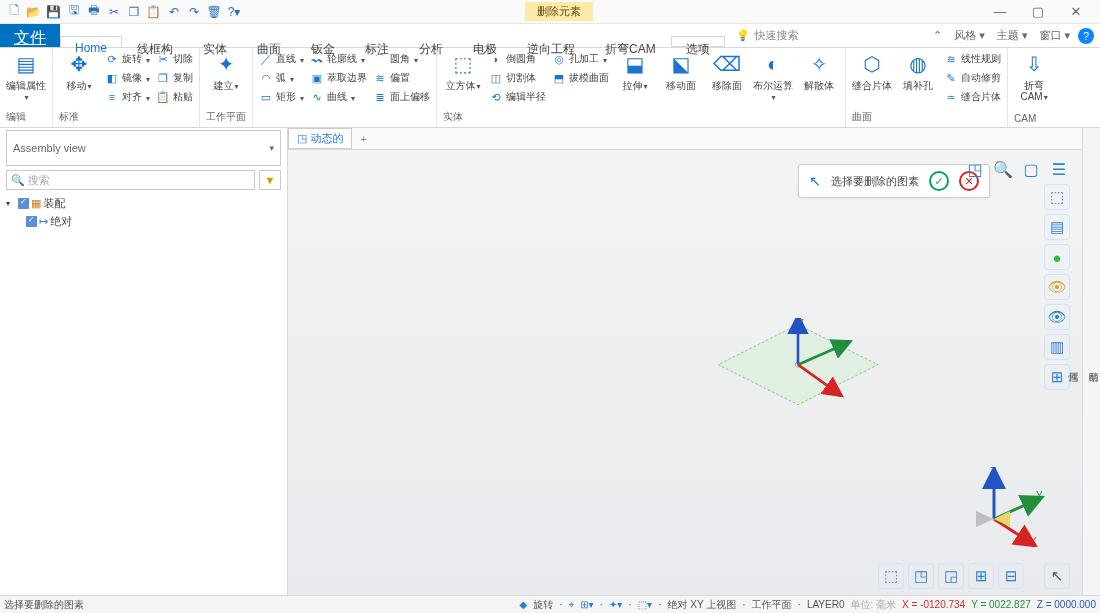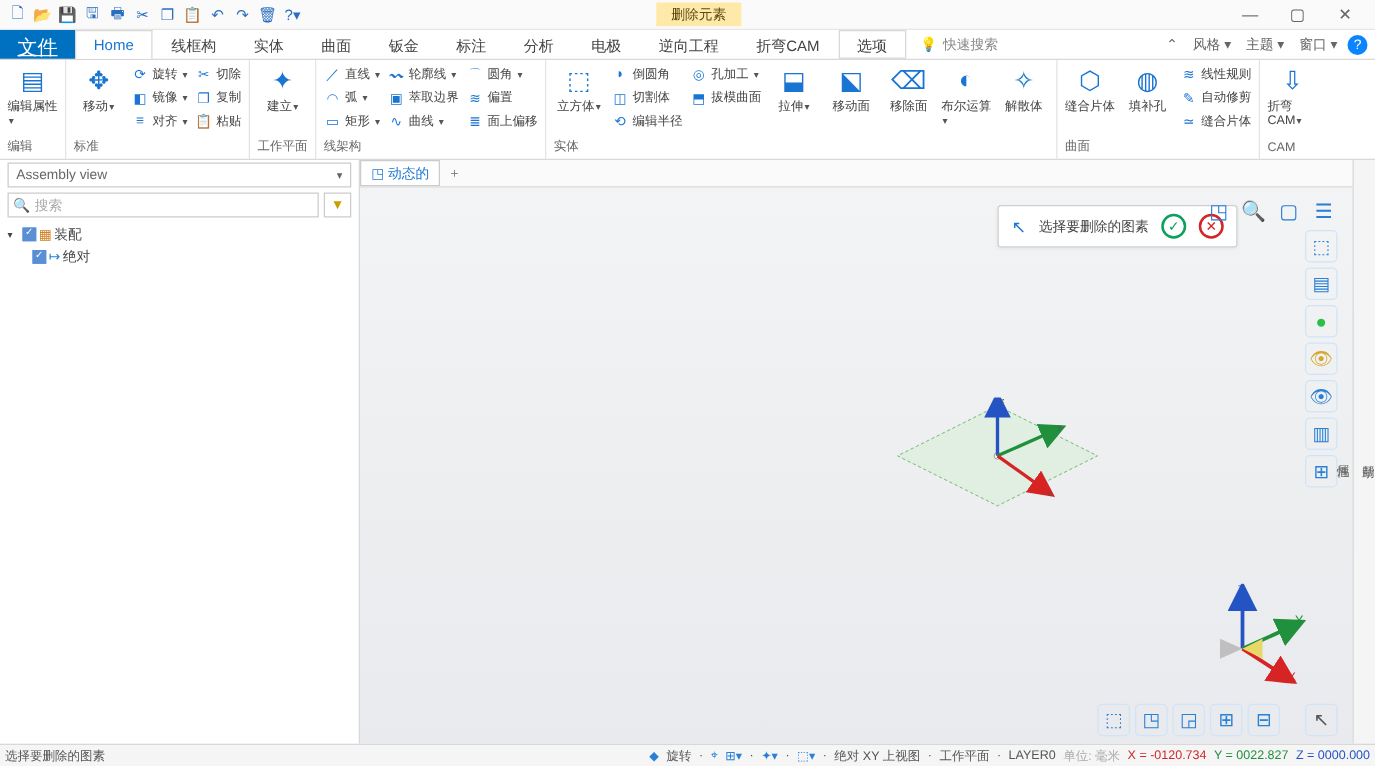--- a/index.html
+++ b/index.html
@@ -6,43 +6,43 @@
   body { width: 1100px; height: 613px; background: #fff; overflow: hidden; font-size: 11px; color: #444; }
   .titlebar { height: 24px; display: flex; align-items: center; background: #fafafa; border-bottom: 1px solid #e6e6e6; }
   .qat { display: flex; gap: 4px; padding: 0 6px; }
   .qat .ico { width: 16px; height: 16px; display:flex; align-items:center; justify-content:center; color:#2a6ec0; font-size:12px; }
   .title-center { position:absolute; left:50%; transform:translateX(-50%); font-size:12px; color:#666; }
   .title-highlight { background:#ffe9a9; padding:2px 12px; position:absolute; left:525px; top:2px; font-size:11px; color:#5a4a10; }
   .wincontrols { margin-left:auto; display:flex; gap:10px; padding-right:10px; color:#666; }
   .wincontrols span { width:28px; text-align:center; font-size:13px; }
   .ribbonTabs { height: 24px; display:flex; align-items:stretch; border-bottom:1px solid #d8d8d8; background:#fff; }
   .fileTab { background:#0070c0; color:#fff; padding:4px 14px; font-size:16px;text-decoration:underline; }
-  .ribTab { padding:4px 14px; font-size:12px; color:#444; border:1px solid transparent; border-bottom:none; }
+  .ribTab { padding:4px 14px; font-size:12px; color:#444; border:1px solid transparent; border-bottom:none;margin-top:12px; }
   .ribTab.active { color:#1a75d2; border-color:#d8d8d8; border-bottom-color:#fff; background:#fff; }
   .ribTab.options { border:1px solid #d8d8d8; margin-left:0; }
   .searchBox { margin-left:12px; display:flex; align-items:center; color:#888; gap:4px; }
   .rightTabs { margin-left:auto; display:flex; align-items:center; gap:4px; padding-right:6px; color:#666; }
   .rightTabs span { padding:2px 4px; font-size:11px; }
   .helpCircle { width:16px; height:16px; border-radius:50%; background:#0a84ff; color:#fff; display:flex; align-items:center; justify-content:center; font-size:11px; }
   .ribbon { height:80px; display:flex; background:#fff; border-bottom:1px solid #d8d8d8; }
   .group { border-right:1px solid #e4e4e4; padding:2px 6px; display:flex; flex-direction:column; }
   .group-body { flex:1; display:flex; align-items:flex-start; gap:6px; }
   .group-label { font-size:10px; color:#666; padding:1px 0; }
   .bigBtn { display:flex; flex-direction:column; align-items:center; width:40px; gap:2px; }
   .bigIco { width:28px; height:28px; display:flex; align-items:center; justify-content:center; color:#1a75d2; font-size:20px; }
-  .bigLbl { font-size:10px; color:#444; text-align:left; line-height:1.1; }
+  .bigLbl { font-size:10px; color:#444; text-align:center; line-height:1.1; }
   .stack { display:flex; flex-direction:column; gap:1px; }
   .smBtn { display:flex; align-items:center; gap:3px; font-size:10px; color:#444; height:18px; }
   .smIco { width:14px; height:14px; display:inline-flex; align-items:center; justify-content:center; color:#1a75d2; font-size:11px; }
   .arrowDown::after { content:"▾"; font-size:8px; color:#555; margin-left:1px; }
   .mainArea { position:absolute; top:128px; left:0; right:0; bottom:18px; display:flex; }
   .leftPanel { width:288px; border-right:1px solid #d8d8d8; display:flex; flex-direction:column; background:#fff; }
   .panelTitle { font-size:15px; color:#555; padding:4px 8px; display:flex; align-items:center; }
   .panelTitle .pin { margin-left:auto; color:#666; font-size:10px; }
-  .assemblySelect { margin:2px 6px; height:20px; border:1px solid #ccc; font-size:11px; color:#666; display:flex; align-items:center; padding:0 6px; }
+  .assemblySelect { margin:2px 6px; height:36px; border:1px solid #ccc; font-size:11px; color:#666; display:flex; align-items:center; padding:0 6px; }
   .assemblySelect::after{ content:"▾"; margin-left:auto; font-size:9px; }
   .searchRow { margin:2px 6px; display:flex; gap:4px; }
   .searchInput { flex:1; border:1px solid #ccc; height:20px; display:flex; align-items:center; padding:0 4px; color:#aaa; }
   .filterBtn { width:22px; border:1px solid #ccc; display:flex; align-items:center; justify-content:center; color:#c6a200; }
   .tree { padding:2px 6px; font-size:11px; }
   .treeRow { display:flex; align-items:center; gap:2px; height:18px; }
   .chk { width:11px; height:11px; border:1px solid #5a8fd6; background:#5a8fd6; position:relative; }
   .chk::after { content:"✓"; color:#fff; font-size:8px; position:absolute; left:1px; top:-2px; }
   .treeArrow { font-size:8px; color:#444; width:10px; }
   .viewport { flex:1; position:relative; background:linear-gradient(to bottom,#f3f4f5,#e8eaed); }
@@ -230,21 +230,20 @@
         <div class="smBtn">
             <span class="smIco">≋</span>
             <span>偏置</span>
           </div>
         <div class="smBtn">
             <span class="smIco">≣</span>
             <span>面上偏移</span>
           </div>
       </div>
     </div>
-    <div class="group-label">线架构</div>
   </div>
 
   <div class="group">
     <div class="group-body">
       <div class="bigBtn">
           <div class="bigIco">⬚</div>
           <div class="bigLbl arrowDown">立方体</div>
         </div>
       <div class="stack">
         <div class="smBtn">

